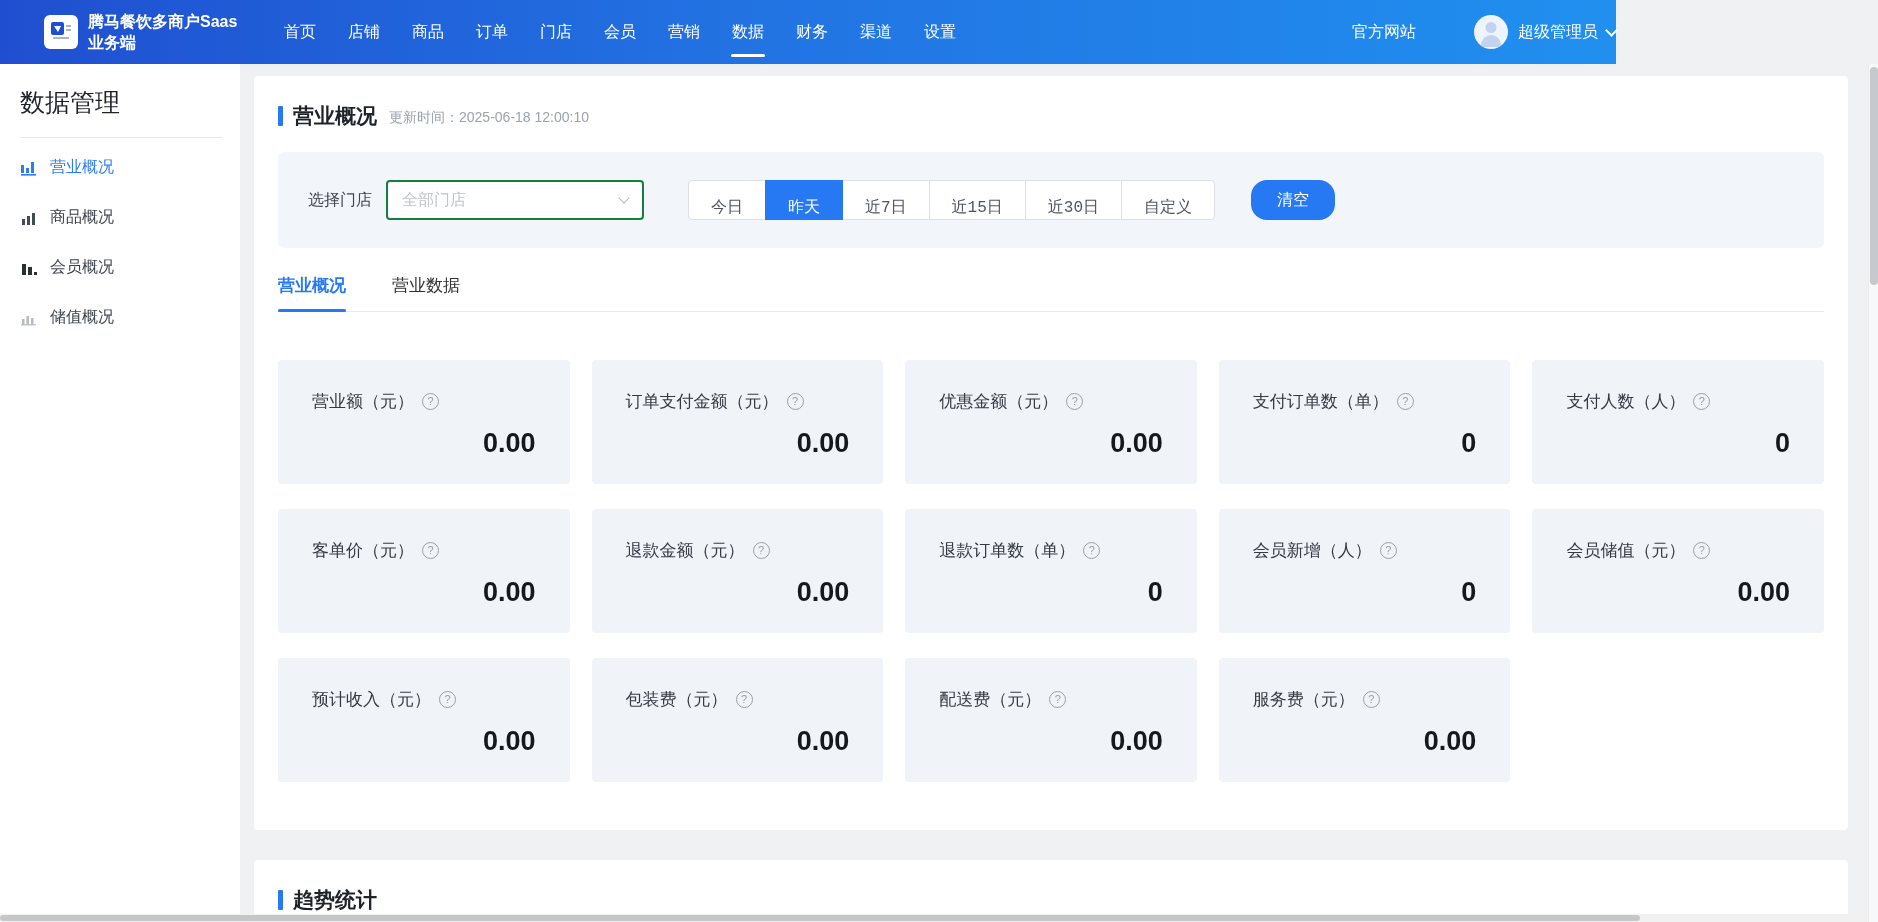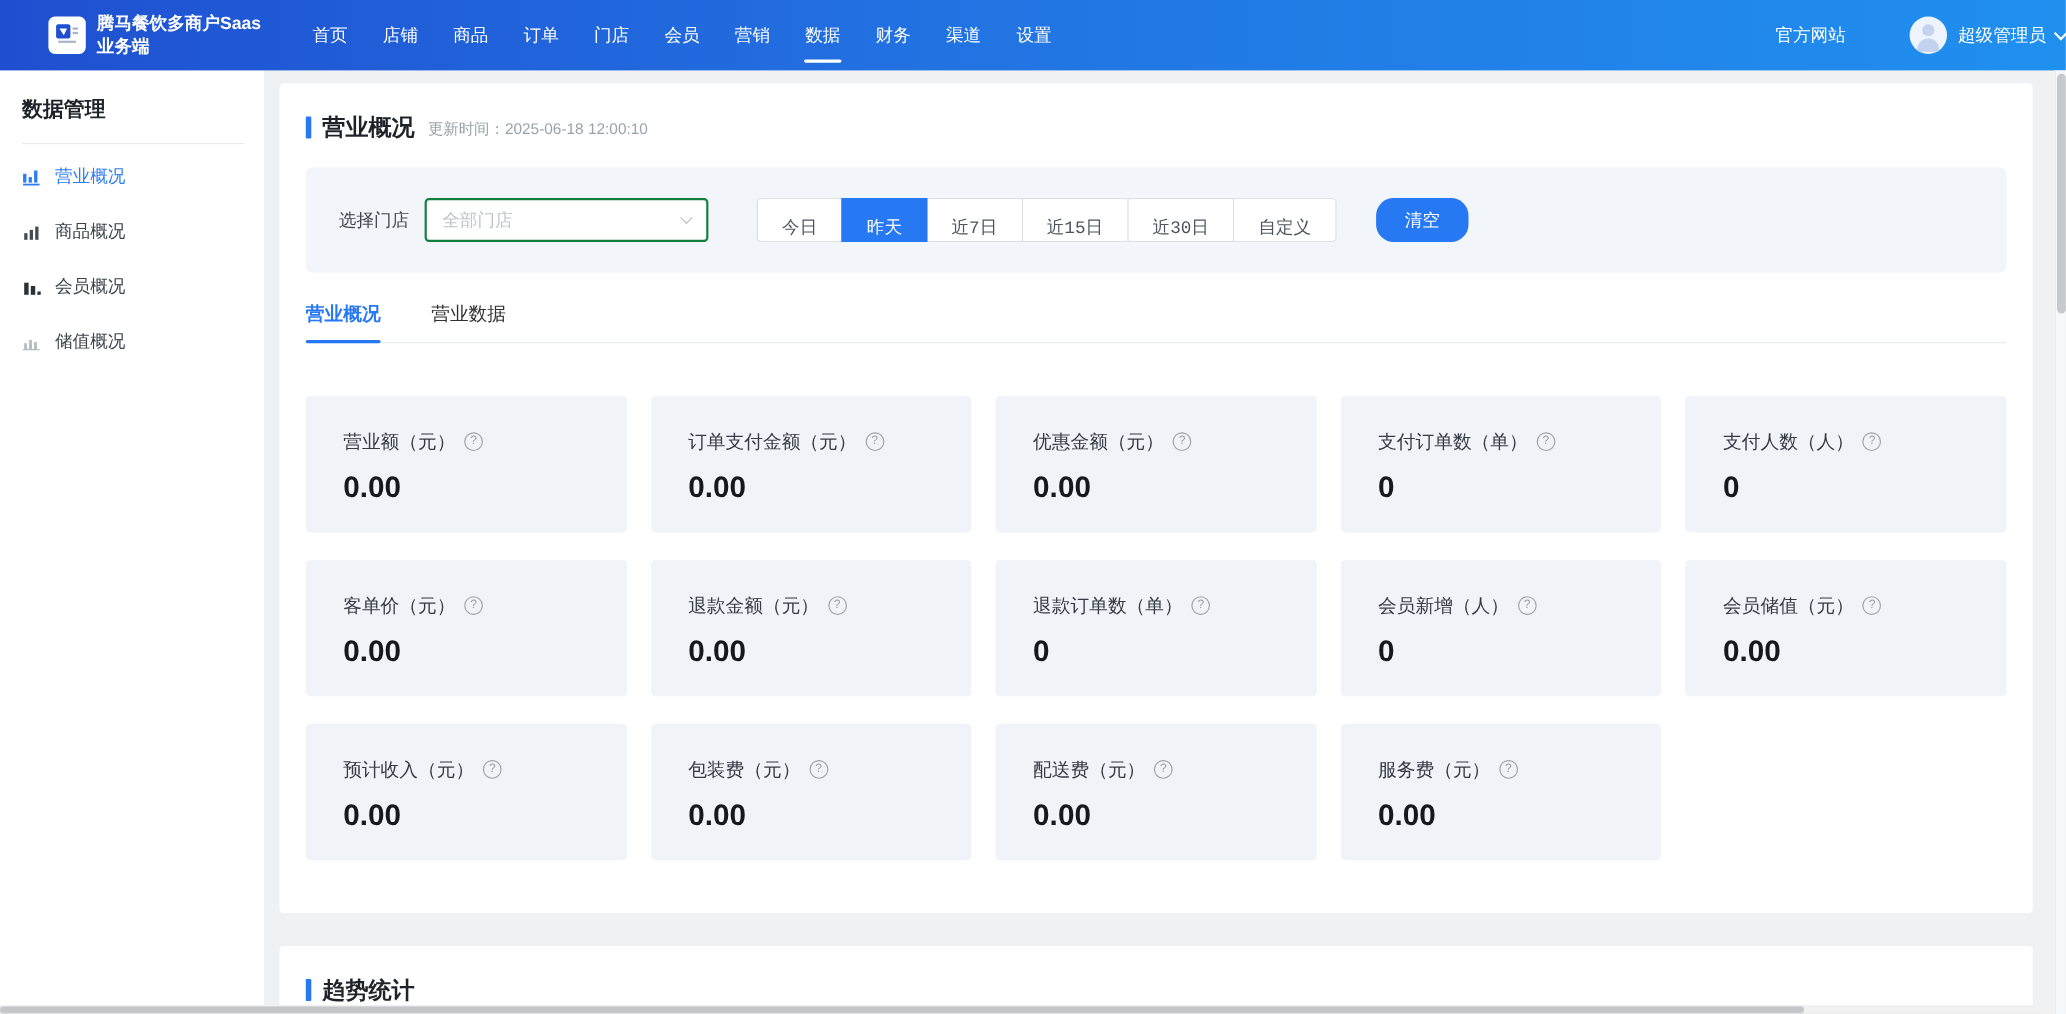--- a/index.html
+++ b/index.html
@@ -1,20 +1,20 @@
 <!DOCTYPE html>
 <html><head>
 <meta charset="utf-8">
 <style>
   * { margin:0; padding:0; box-sizing:border-box; }
   html,body { width:1878px; height:922px; overflow:hidden;
     font-family:"Liberation Sans","DejaVu Sans",sans-serif; background:#f0f1f3; }
 
   
-  .navbar { position:fixed; top:0; left:0; width:1878px; height:64px;
+  .navbar { position:fixed; top:0; left:0; width:1616px; height:64px;
     background:linear-gradient(90deg,#1f4fd0 0%,#2272e2 45%,#2090ef 100%);
     display:flex; align-items:center; color:#fff; z-index:30; }
   .brand-wrap { display:flex; align-items:center; width:248px; padding-left:44px; flex:0 0 auto; }
   .logo { width:34px; height:34px; background:#fff; border-radius:6px; margin-right:10px;
     display:flex; align-items:center; justify-content:center; flex:0 0 auto; }
   .logo svg { display:block; }
   .brand-title { font-size:16px; font-weight:bold; line-height:21px; width:185px; }
   .nav-menu { display:flex; align-items:center; gap:32px; margin-left:36px; }
   .nav-item { font-size:16px; color:#fff; cursor:pointer; position:relative; white-space:nowrap; }
   .nav-item.active::after { content:""; position:absolute; left:50%; transform:translateX(-50%);
@@ -27,21 +27,21 @@
   .avatar .head { position:absolute; top:7px; left:50%; transform:translateX(-50%);
     width:11px; height:11px; border-radius:50%; background:#c3d2ee; }
   .avatar .body { position:absolute; top:20px; left:50%; transform:translateX(-50%);
     width:20px; height:12px; border-radius:10px 10px 0 0; background:#c3d2ee; }
   .user-name { font-size:16px; color:#fff; }
   .chev { width:9px; height:9px; border-right:2px solid #fff; border-bottom:2px solid #fff;
     transform:rotate(45deg); margin-left:9px; margin-top:-4px; }
 
   
   .sidebar { position:fixed; top:64px; left:0; width:240px; height:858px; background:#fff; z-index:20; }
-  .sidebar-title { font-size:19px; font-weight:bold; color:#1f2329; padding:22px 20px 18px 20px; }
+  .sidebar-title { font-size:25px; font-weight:normal; color:#1f2329; padding:22px 20px 18px 20px; }
   .sidebar-divider { height:1px; background:#e8eaee; margin:0 18px 0 20px; }
   .side-item { display:flex; align-items:center; gap:11px; padding:0 20px; height:42px;
     margin-top:8px; font-size:16px; color:#3d434c; cursor:pointer; }
   .side-item:first-of-type { margin-top:16px; }
   .side-item.active { color:#2b7cf7; }
   .side-item svg { flex:0 0 auto; }
 
   
   .content { position:fixed; top:64px; left:240px; width:1628px; height:858px;
     background:#f0f1f3; padding:12px 20px 0 14px; overflow:hidden; }
@@ -75,21 +75,21 @@
   
   .tabs { margin-top:26px; display:flex; gap:46px; border-bottom:1px solid #e6e9ee; }
   .tab { font-size:17px; color:#303133; padding-bottom:14px; cursor:pointer; position:relative; }
   .tab.active { color:#2678f3; font-weight:bold; }
   .tab.active::after { content:""; position:absolute; left:0; right:0; bottom:-1px;
     height:3px; background:#2678f3; border-radius:2px; }
 
   
   .stats-grid { margin-top:48px; display:grid; grid-template-columns:repeat(5,1fr);
     gap:25px 22px; }
-  .stat-card { background:#f0f3f8; border-radius:4px; height:124px; padding:30px 34px 3px 34px; }
+  .stat-card { background:#f0f3f8; border-radius:4px; height:124px; padding:30px 34px 3px 34px;text-align:right; }
   .stat-label-row { display:flex; align-items:center; gap:8px; }
   .stat-label { font-size:17px; color:#343a42; }
   .qmark { width:17px; height:17px; border:1px solid #9aa0a6; border-radius:50%; color:#9aa0a6;
     font-size:11px; line-height:15px; text-align:center; cursor:pointer; flex:0 0 auto; }
   .qmark::after { content:"?"; }
   .stat-value { margin-top:15px; font-size:27px; font-weight:bold; color:#15181c; }
 
   
   .v-scrollbar { position:fixed; top:64px; right:0; width:10px; height:858px;
     background:#f7f8f9; border-left:1px solid #ececec; z-index:40; }

